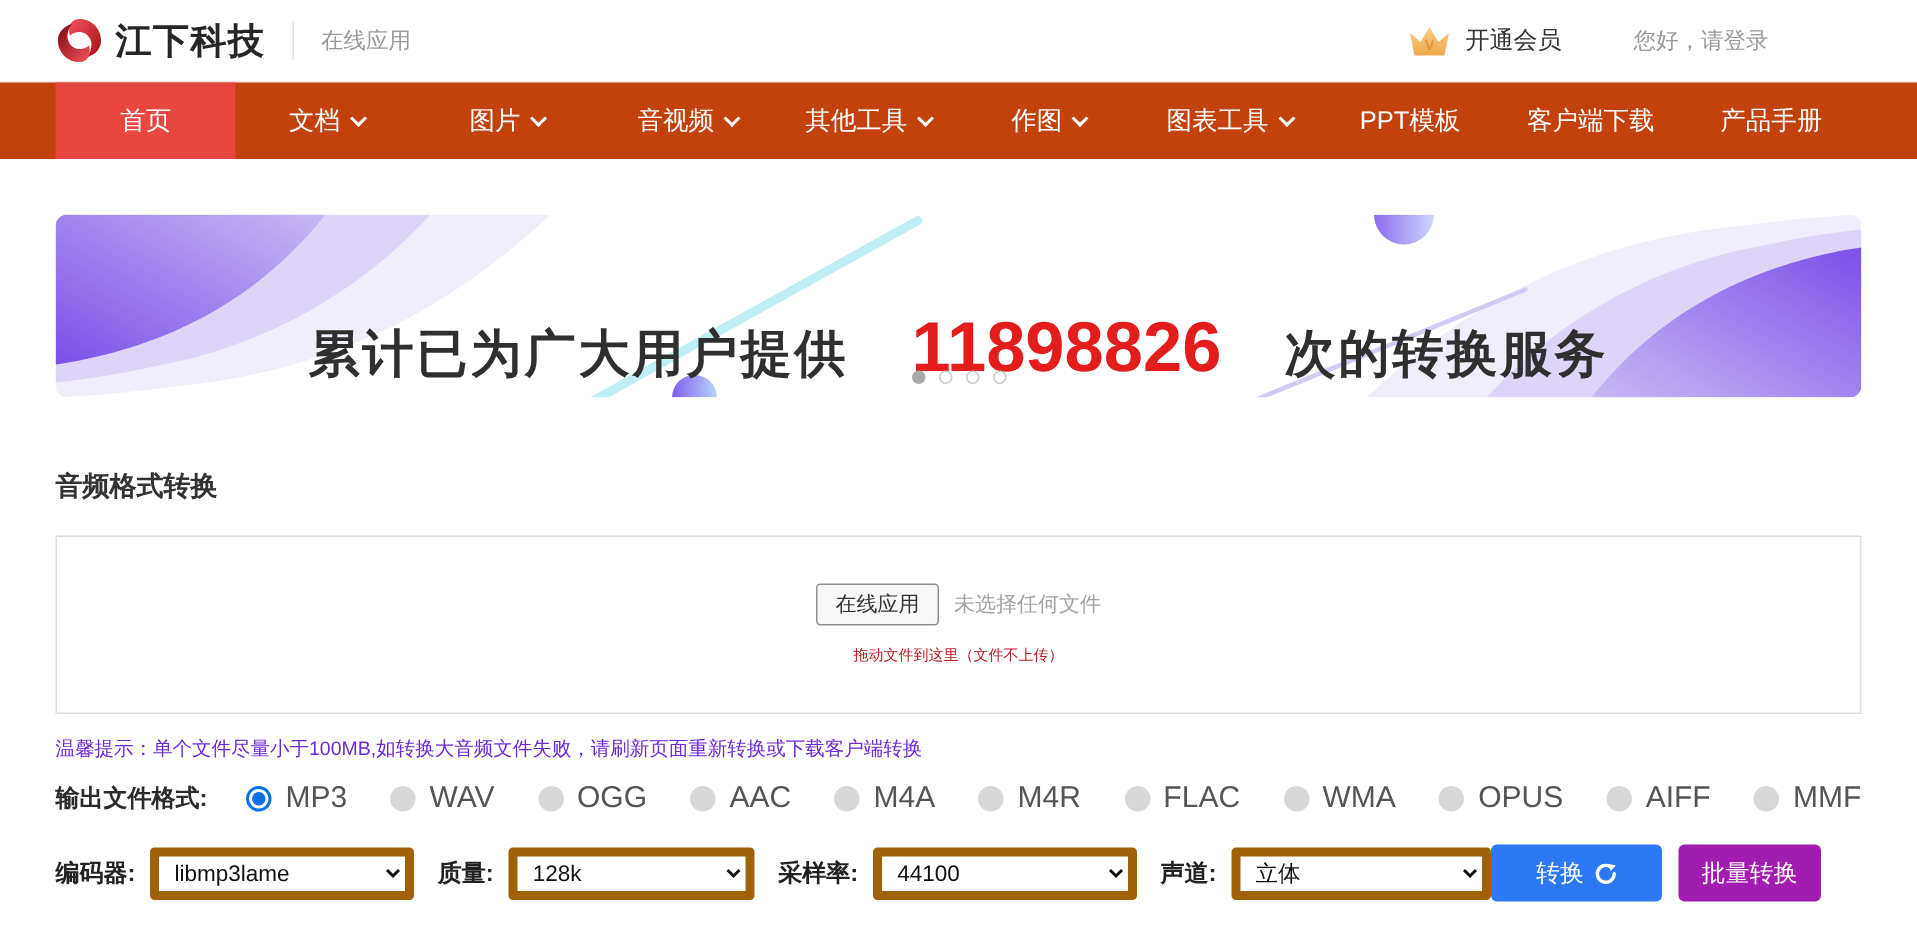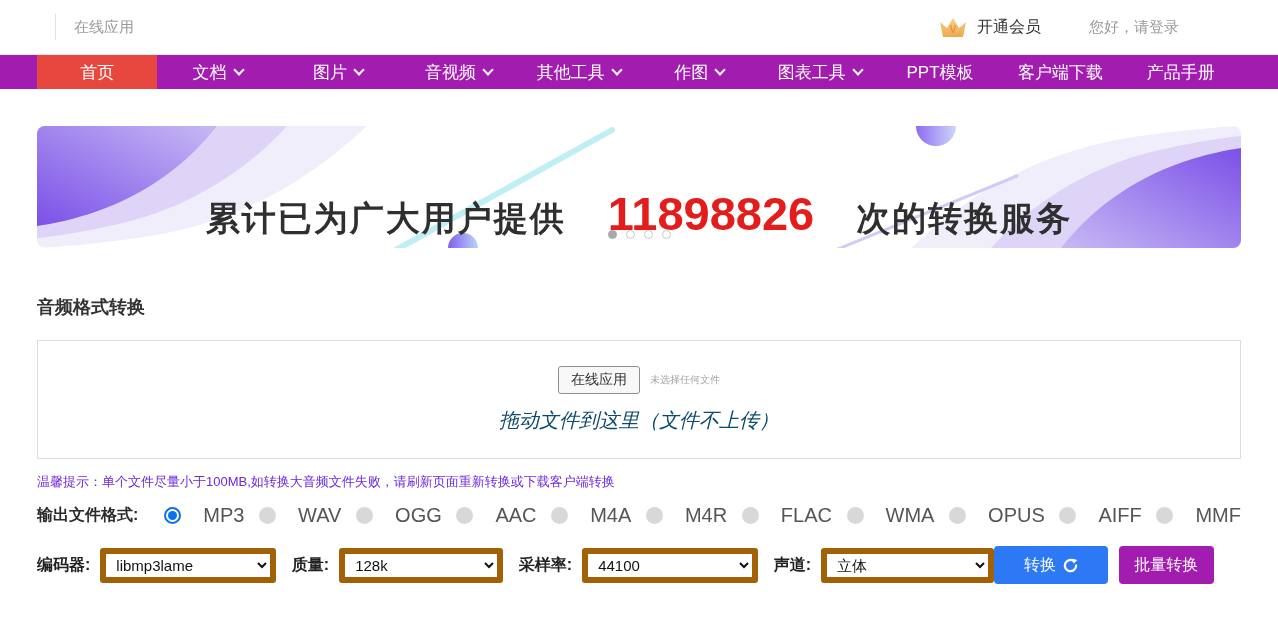--- a/index.html
+++ b/index.html
@@ -14,21 +14,21 @@
   .logo-icon { width:32px; height:32px; display:inline-block; }
   .brand-name { font-size:24px; font-weight:bold; color:#262626; letter-spacing:1px; }
   .head-divider { width:1px; height:26px; background:#e2e2e2; margin:0 18px; }
   .head-subtitle { font-size:15px; color:#9a9a9a; }
   .top-right { margin-left:auto; display:flex; align-items:center; gap:48px; }
   .vip { display:flex; align-items:center; gap:9px; font-size:16px; color:#333; cursor:pointer; text-decoration:none; }
   .crown-icon { width:30px; height:24px; display:inline-block; }
   .login { font-size:15px; color:#999; cursor:pointer; text-decoration:none; margin-right:62px; }
 
   
-  .navbar { height:34px; background:#a21caf; }
+  .navbar { height:51px; background:#c2410c; }
   .nav-inner { display:flex; height:100%; }
   .nav-item { flex:1; display:flex; align-items:center; justify-content:center; color:#fff; font-size:17px; cursor:pointer; text-decoration:none; }
   .nav-item.active { background:#e8473f; }
   .chev { width:8px; height:8px; border-right:2px solid #fff; border-bottom:2px solid #fff; transform:rotate(45deg); margin-left:8px; margin-top:-4px; display:inline-block; }
 
   
   .banner { position:relative; height:122px; margin-top:37px; border-radius:8px; overflow:hidden; background:#fff; }
   .banner-svg { position:absolute; inset:0; width:100%; height:100%; }
   .banner-text { position:relative; height:100%; display:flex; align-items:baseline; justify-content:center; padding-top:60px;gap:28px; }
   .banner-before,.banner-after { font-size:34px; font-weight:bold; color:#2f2f2f; letter-spacing:2px; }
@@ -40,31 +40,31 @@
   
   .tool-head { display:flex; align-items:baseline; margin-top:47px;flex-direction:column; }
   .tool-title { font-size:18px; font-weight:bold; color:#333; }
   .support { margin-left:20px; font-size:15px; font-weight:bold; color:#3f3f3f; letter-spacing:0.5px; }
   .client-link { color:#e02420; font-size:19px; font-weight:bold; cursor:pointer; text-decoration:none; margin:0 2px; }
 
   
   .dropzone { margin-top:21px; height:119px; border:1px solid #ddd; background:#fff; display:flex; flex-direction:column; align-items:center; justify-content:center; gap:13px; }
   .file-row { display:flex; align-items:center; }
   .file-btn { font-size:14px; color:#333; background:#f8f8f8; border:1px solid #8f8f8f; border-radius:3px; padding:4px 12px; cursor:pointer; }
-  .file-none { font-size:10px; color:#a3a3a3; margin-left:10px; }
-  .drag-hint { font-size:20px; color:#0c4a6e;font-style:italic; }
+  .file-none { font-size:14px; color:#a3a3a3; margin-left:10px; }
+  .drag-hint { font-size:10px; color:#b91c1c; }
 
   
   .warning { margin-top:14px; font-size:13px; color:#6d28d9; }
 
   
   .format-row { margin-top:13px; display:flex; align-items:center; }
   .format-label { font-size:16px; font-weight:bold; color:#2b2b2b; margin-right:26px; white-space:nowrap; }
   .format-options { display:flex; align-items:center; flex:1; justify-content:space-between; }
-  .radio-opt { display:flex; align-items:center; gap:22px; cursor:pointer; }
+  .radio-opt { display:flex; align-items:center; gap:9px; cursor:pointer; }
   .radio { width:17px; height:17px; border-radius:50%; background:#d8d8d8; position:relative; flex:none; }
   .radio.checked { background:#fff; border:2px solid #0a72e8; }
   .radio.checked::after { content:""; position:absolute; left:50%; top:50%; width:9px; height:9px; margin:-4.5px 0 0 -4.5px; border-radius:50%; background:#0a72e8; }
   .radio-label { font-size:20px; color:#555; }
 
   
   .settings-row { margin-top:19px; display:flex; align-items:center; padding-bottom:28px; }
   .set-label { font-size:16px; font-weight:bold; color:#222; margin-right:10px; white-space:nowrap; }
   .set-select { height:35px; border:6px solid #a16207; border-radius:3px; font-size:15px; color:#111; padding:0 6px; background:#fff; margin-right:16px; font-family:"Liberation Sans","DejaVu Sans",sans-serif; }
   .sel-encoder { width:178px; } .sel-quality { width:166px; } .sel-sample { width:178px; } .sel-channel { width:176px; margin-right:0; }
@@ -73,20 +73,39 @@
   .btn-batch { width:97px; background:#a21caf; margin-left:11px; margin-right:27px; }
   .refresh-icon { width:15px; height:15px; }
 </style>
 </head>
 <body>
 
 <div>
 
   <header class="topbar">
     <div class="container topbar-inner">
+      <a class="brand">
+        <span class="logo-icon">
+          <svg viewBox="0 0 40 40" width="32" height="32">
+            <defs>
+              <linearGradient id="lgr1" x1="0" y1="0" x2="1" y2="1">
+                <stop offset="0" stop-color="#f2535c"></stop>
+                  <stop offset="1" stop-color="#a50d13"></stop>
+              </linearGradient>
+              <linearGradient id="lgr2" x1="1" y1="1" x2="0" y2="0">
+                <stop offset="0" stop-color="#f2535c"></stop>
+                  <stop offset="1" stop-color="#7e070c"></stop>
+              </linearGradient>
+            </defs>
+            <path d="M20,2 C30,2 38,10 38,20 C38,27 33,32 26,34 C30,29 31,23 29,19 C26,12 17,11 12,16 C10,8 13,2 20,2 Z" fill="url(#lgr1)"></path>
+            <path d="M20,38 C10,38 2,30 2,20 C2,13 7,8 14,6 C10,11 9,17 11,21 C14,28 23,29 28,24 C30,32 27,38 20,38 Z" fill="url(#lgr2)"></path>
+          </svg>
+        </span>
+        <span class="brand-name">江下科技</span>
+      </a>
       <span class="head-divider"></span>
       <span class="head-subtitle">在线应用</span>
       <div class="top-right">
         <a class="vip">
           <span class="crown-icon">
             <svg viewBox="0 0 30 24" width="30" height="24">
               <defs>
                 <linearGradient id="gold" x1="0" y1="0" x2="0" y2="1">
                   <stop offset="0" stop-color="#f9d08c"></stop>
                     <stop offset="1" stop-color="#eda94c"></stop>

